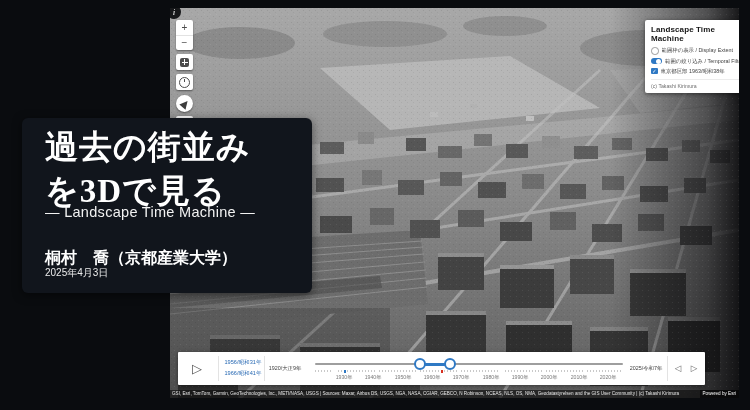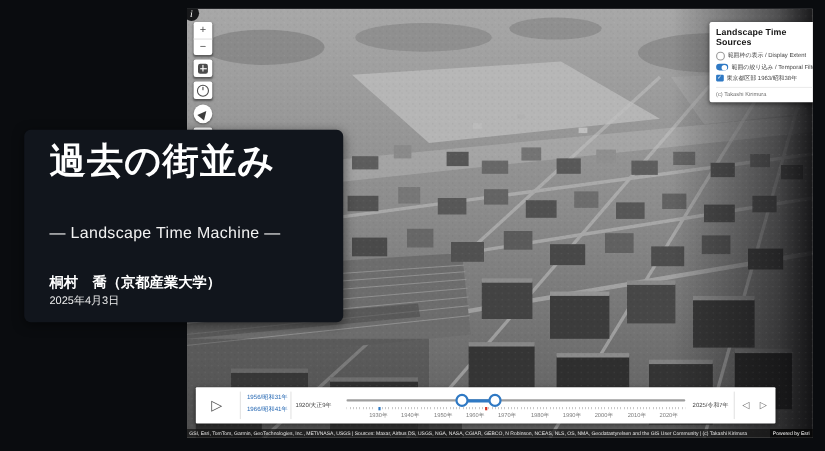--- a/index.html
+++ b/index.html
@@ -49,21 +49,21 @@
   .check{width:6.5px;height:6.5px;border-radius:1px;background:#2f79c4;color:#fff;font-size:5px;
       line-height:6.5px;text-align:center;flex:none;}
   .panel-credit{font-size:5.2px;color:#6f6f6f;margin-top:4px;border-top:1px solid #ececec;padding-top:3px;}
 
   
   .title-card{position:absolute;left:22px;top:118px;width:290px;height:175px;background:#11151c;
       border-radius:6px;z-index:10;box-shadow:0 2px 10px rgba(0,0,0,.5);}
   .tc-title{position:absolute;left:23px;top:8px;color:#fff;font-family:"Liberation Serif","DejaVu Serif",serif;
       font-weight:bold;font-size:33px;line-height:1.32;letter-spacing:1px;}
   .tc-sub{position:absolute;left:23px;top:86px;color:#f2f2f2;font-size:14.5px;letter-spacing:.3px;}
-  .tc-author{position:absolute;left:23px;top:130px;color:#fff;font-size:13px;font-weight:bold;}
+  .tc-author{position:absolute;left:23px;top:130px;color:#fff;font-size:16px;font-weight:bold;}
   .tc-date{position:absolute;left:23px;top:148px;color:#ececec;font-size:10px;}
 
   
   .tl{position:absolute;left:8px;top:344px;width:527px;height:33px;background:#fff;border-radius:1px;
       box-shadow:0 1px 4px rgba(0,0,0,.45);z-index:6;}
   .tl .play{position:absolute;left:10px;top:8px;width:18px;height:18px;font-size:13px;color:#555;
       text-align:center;line-height:17px;}
   .tl .div1{position:absolute;left:40px;top:4px;width:1px;height:25px;background:#e3e3e3;}
   .tl .range{position:absolute;left:44px;top:5px;width:42px;text-align:center;color:#2668b3;
       font-size:5.6px;line-height:1.95;white-space:nowrap;}
@@ -249,21 +249,21 @@
         </div>
       <div class="tb sq">
           <span class="ico-share">↗</span>
         </div>
       <div class="tb sq">
           <span class="ico-more"></span>
         </div>
     </div>
 
     <div class="panel">
-      <div class="panel-title">Landscape Time Sources</div>
+      <div class="panel-title">Landscape Time Machine</div>
       <div class="prow">
         <span class="radio"></span>
         <span class="lbl">範囲枠の表示 / Display Extent</span>
       </div>
       <div class="prow">
         <span class="toggle"></span>
         <span class="lbl">範囲の絞り込み / Temporal Filter</span>
       </div>
       <div class="prow">
         <span class="check">✓</span>
@@ -307,19 +307,20 @@
 
     <div class="attr">
       <span class="txt">GSI, Esri, TomTom, Garmin, GeoTechnologies, Inc., METI/NASA, USGS | Sources: Maxar, Airbus DS, USGS, NGA, NASA, CGIAR, GEBCO, N Robinson, NCEAS, NLS, OS, NMA, Geodatastyrelsen and the GIS User Community | (c) Takashi Kirimura</span>
       <span class="pow">Powered by Esri</span>
     </div>
   </div>
 
   <div class="title-card">
     <div class="tc-title">
       <div>過去の街並み</div>
+      <div>を3Dで見る</div>
     </div>
     <div class="tc-sub">— Landscape Time Machine —</div>
     <div class="tc-author">桐村　喬（京都産業大学）</div>
     <div class="tc-date">2025年4月3日</div>
   </div>
 
 </div>
 
 </body></html>

